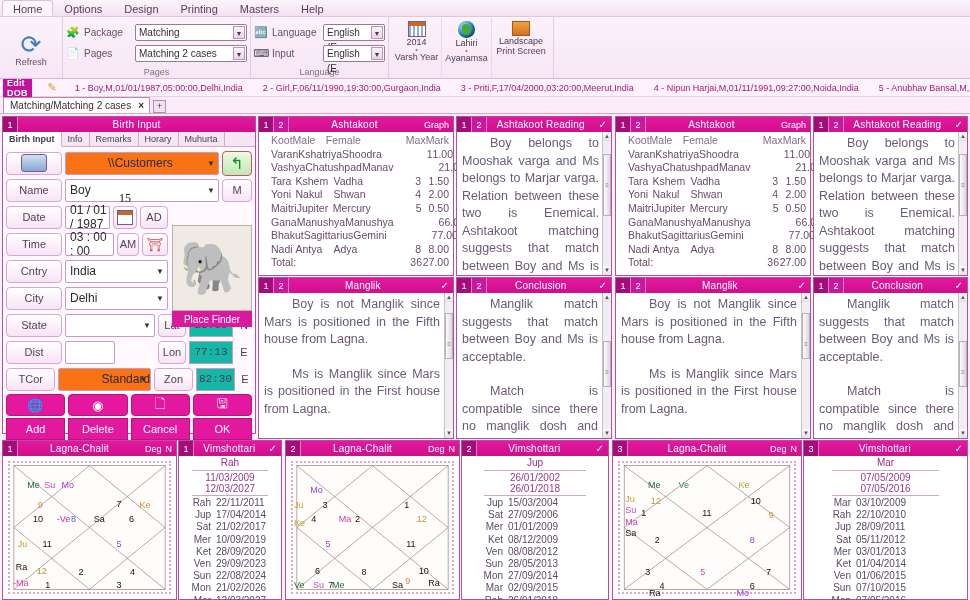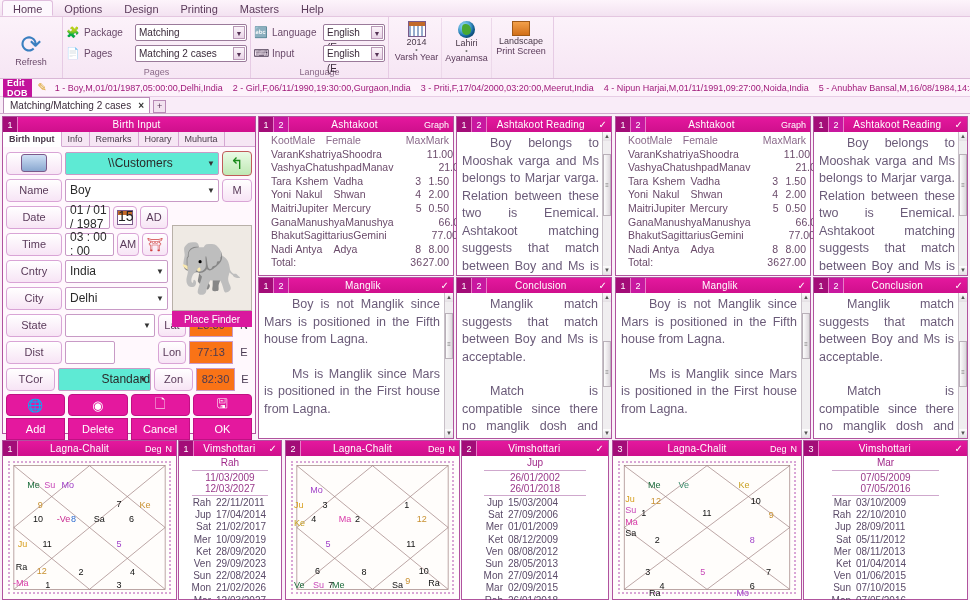--- a/index.html
+++ b/index.html
@@ -103,21 +103,21 @@
   .globeicon::after{content:"";display:block;width:9px;height:11px;margin:3px 0 0 4px;
     background:#4aa832;border-radius:40% 60% 50% 50%;}
   .printicon{width:18px;height:15px;background:linear-gradient(#f3a04a,#d2701a);
     border:1px solid #a05a18;}
   .refreshglyph{
     font-size:25px; color:#3a7fc0; line-height:26px;
   }
   
   .dobbar {
     height:18px; background:#fdf2fb; border-bottom:1px solid #e7cde5;
-    display:flex; align-items:center; gap:6px; padding:0 3px;
+    display:flex; align-items:center; gap:16px; padding:0 3px;
   }
   .editdob {
     background:#c2129b; color:#fff; font-size:9px; font-weight:bold;
     padding:1px 4px; border-radius:2px; letter-spacing:.2px;
   }
   .pencil { font-size:11px; color:#d8a020; }
   .person {
     font-size:9px; color:#a01a7a; white-space:nowrap; padding:0 2px;
   }
   
@@ -168,21 +168,21 @@
   .bilbl {
     width:56px; height:23px; border:1px solid #d9a4d6; border-radius:4px;
     background:linear-gradient(#fff,#f7e4f5); font-size:11px; color:#5a3a5a;
     display:flex; align-items:center; justify-content:center;
   }
   .bifield {
     flex:1; height:23px; border:1px solid #c89ac6; background:#fff;
     font-size:12px; color:#2a2a2a; display:flex; align-items:center;
     padding-left:4px; position:relative; border-radius:2px;
   }
-  .bifield.lav { background:#5eead4;padding-left:42px; }
+  .bifield.lav { background:#f97316;padding-left:42px; }
   .ddarw { position:absolute; right:3px; font-size:8px; color:#333; }
   .sqbtn {
     width:30px;height:23px;border:1px solid #d9a4d6;border-radius:4px;
     background:linear-gradient(#fff,#f7e4f5); display:flex;align-items:center;
     justify-content:center; font-size:11px; color:#5a3a5a;
   }
   .upbtn {
     width:30px;height:25px;border:1px solid #c05a5a;border-radius:4px;
     background:linear-gradient(#eafbe6,#bfe8b4);display:flex;align-items:center;
     justify-content:center;font-size:16px;color:#1a8a1a;
@@ -192,22 +192,22 @@
     background:#efeae4; border:1px solid #b8b0a8; overflow:hidden;
     display:flex; align-items:center; justify-content:center; font-size:52px;
     color:#e8a0b8;
   }
   .placefinder {
     position:absolute; right:3px; top:164px; width:80px; height:16px;
     background:#d9189e; color:#fff; font-size:10px; display:flex;
     align-items:center; justify-content:center;
   }
   .llrow { display:flex; align-items:center; gap:3px; margin-bottom:3px; height:24px;}
-  .llval { width:44px; height:23px; border:1px solid #c89ac6; background:#f97316;
-     font-size:11px; display:flex;align-items:center;justify-content:center;}
+  .llval { width:44px; height:23px; border:1px solid #c89ac6; background:#14b8a6;
+     font-size:11px; display:flex;align-items:center;justify-content:center;font-family:Liberation Mono, monospace;}
   .lldir { width:16px; text-align:center; font-size:11px; }
   .iconrow { display:flex; gap:3px; margin-top:2px; }
   .magbtn {
     flex:1; height:22px; background:#e4189e; border:1px solid #c01084;
     border-radius:4px; color:#fff; display:flex; align-items:center;
     justify-content:center; font-size:13px;
   }
   .actbtn {
     flex:1; height:22px; background:#e4189e; border:1px solid #c01084;
     border-radius:0; color:#fff; display:flex; align-items:center;
@@ -421,21 +421,21 @@
 
       <div class="birow" style="padding-right:84px;">
         <div class="bilbl">Date</div>
         <div class="bifield" style="font-size:12px;">
           <span>01 / 01 /  1987</span>
         </div>
         <div class="sqbtn" style="width:24px;">
           <div class="calicon" style="width:16px;height:15px;position:relative;">
             <i></i>
               <u style="background:#fff;"></u>
-            <span style="position:absolute;left:0;right:0;bottom:0;font-size:14px;text-align:center;color:#222;">15</span>
+            <span style="position:absolute;left:0;right:0;bottom:18px;font-size:12px;text-align:center;color:#222;font-family:Liberation Serif, serif;">15</span>
           </div>
         </div>
         <div class="sqbtn" style="width:28px;">AD</div>
       </div>
 
       <div class="birow" style="padding-right:84px;">
         <div class="bilbl">Time</div>
         <div class="bifield" style="font-size:12px;">
           <span>03 :  00 :  00</span>
         </div>
@@ -1042,21 +1042,21 @@
       <div class="d-row">
           <span class="n">Jup</span>
           <span class="v">28/09/2011</span>
         </div>
       <div class="d-row">
           <span class="n">Sat</span>
           <span class="v">05/11/2012</span>
         </div>
       <div class="d-row">
           <span class="n">Mer</span>
-          <span class="v">08/11/2013</span>
+          <span class="v">03/01/2013</span>
         </div>
       <div class="d-row">
           <span class="n">Ket</span>
           <span class="v">01/04/2014</span>
         </div>
       <div class="d-row">
           <span class="n">Ven</span>
           <span class="v">01/06/2015</span>
         </div>
       <div class="d-row">

